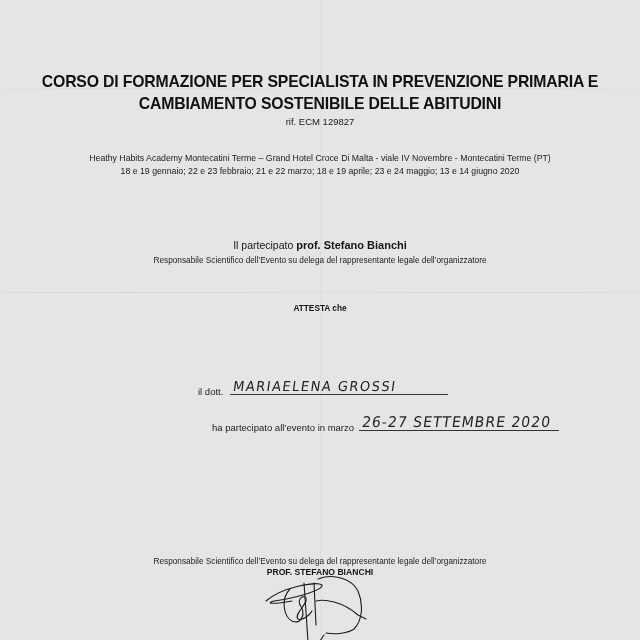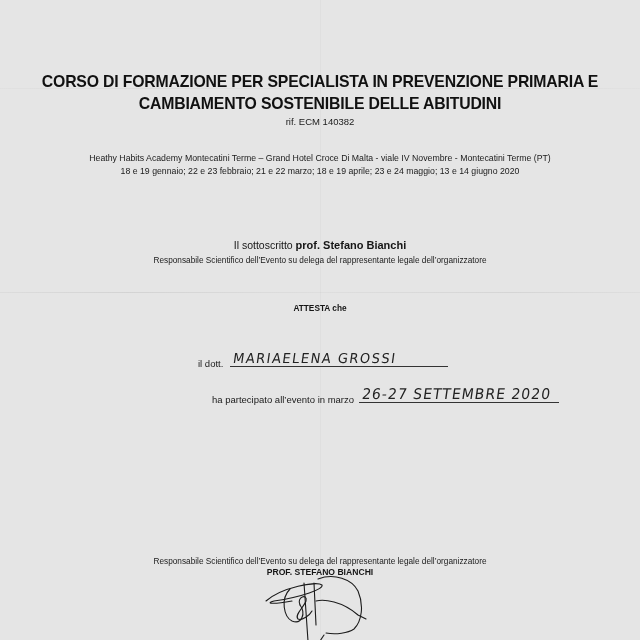--- a/index.html
+++ b/index.html
@@ -75,20 +75,21 @@
       font-weight: bold;
       font-size: 9px;
       transform: scaleX(0.92);
       transform-origin: center;
     }
     .field-row {
       position: absolute;
       white-space: nowrap;
       font-size: 9.5px;
       color: #1a1a1a;
+      margin-top: 28px;
     }
     .field-line {
       display: inline-block;
       position: relative;
       border-bottom: 1px solid #333;
       vertical-align: baseline;
     }
     .hand {
       position: absolute;
       left: 2px;
@@ -116,27 +117,27 @@
 
 <div class="page">
 
   <div class="fold-h" style="top:292px"></div>
   <div class="fold-h" style="top:88px; opacity:0.5"></div>
   <div class="fold-v" style="left:320px"></div>
 
   <div class="center title" style="top:72px">CORSO DI FORMAZIONE PER SPECIALISTA IN PREVENZIONE PRIMARIA E</div>
   <div class="center title" style="top:94px">CAMBIAMENTO SOSTENIBILE DELLE ABITUDINI</div>
 
-  <div class="center small" style="top:116px">rif. ECM 140382</div>
+  <div class="center small" style="top:116px">rif. ECM 129827</div>
 
   <div class="center venue" style="top:153px">Heathy Habits Academy Montecatini Terme – Grand Hotel Croce Di Malta - viale IV Novembre - Montecatini Terme (PT)</div>
   <div class="center venue" style="top:166px">18 e 19 gennaio; 22 e 23 febbraio; 21 e 22 marzo; 18 e 19 aprile; 23 e 24 maggio; 13 e 14 giugno 2020</div>
 
   <div class="center sign-intro" style="top:239px">
-    <span>Il sottoscritto</span>
+    <span>Il partecipato</span>
     <b>prof. Stefano Bianchi</b>
   </div>
   <div class="center resp" style="top:255px">Responsabile Scientifico dell’Evento su delega del rappresentante legale dell’organizzatore</div>
 
   <div class="center attesta" style="top:303px">ATTESTA che</div>
 
   <div class="field-row" style="left:198px; top:352px">
     <span>il dott.</span>
     <span class="field-line" style="width:218px; height:14px; margin-left:4px">
       <span class="hand">MARIAELENA GROSSI</span>

